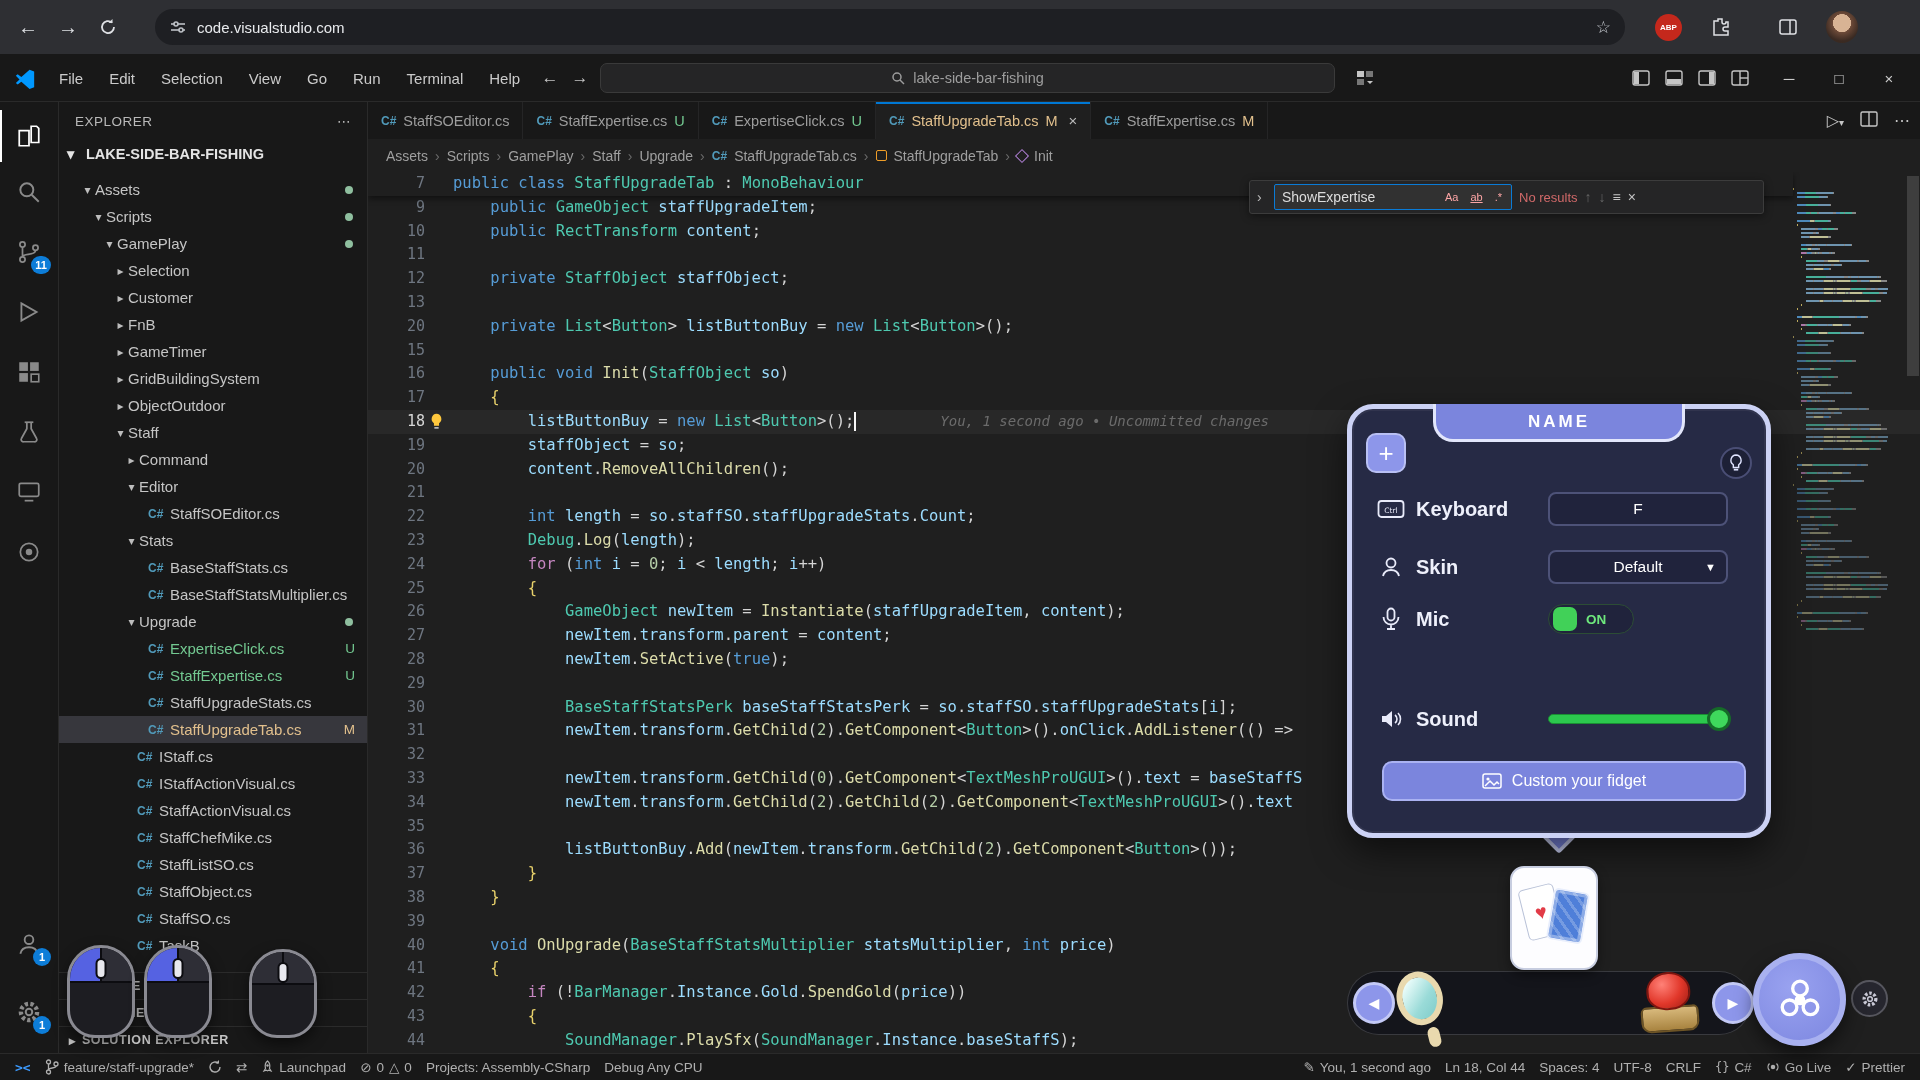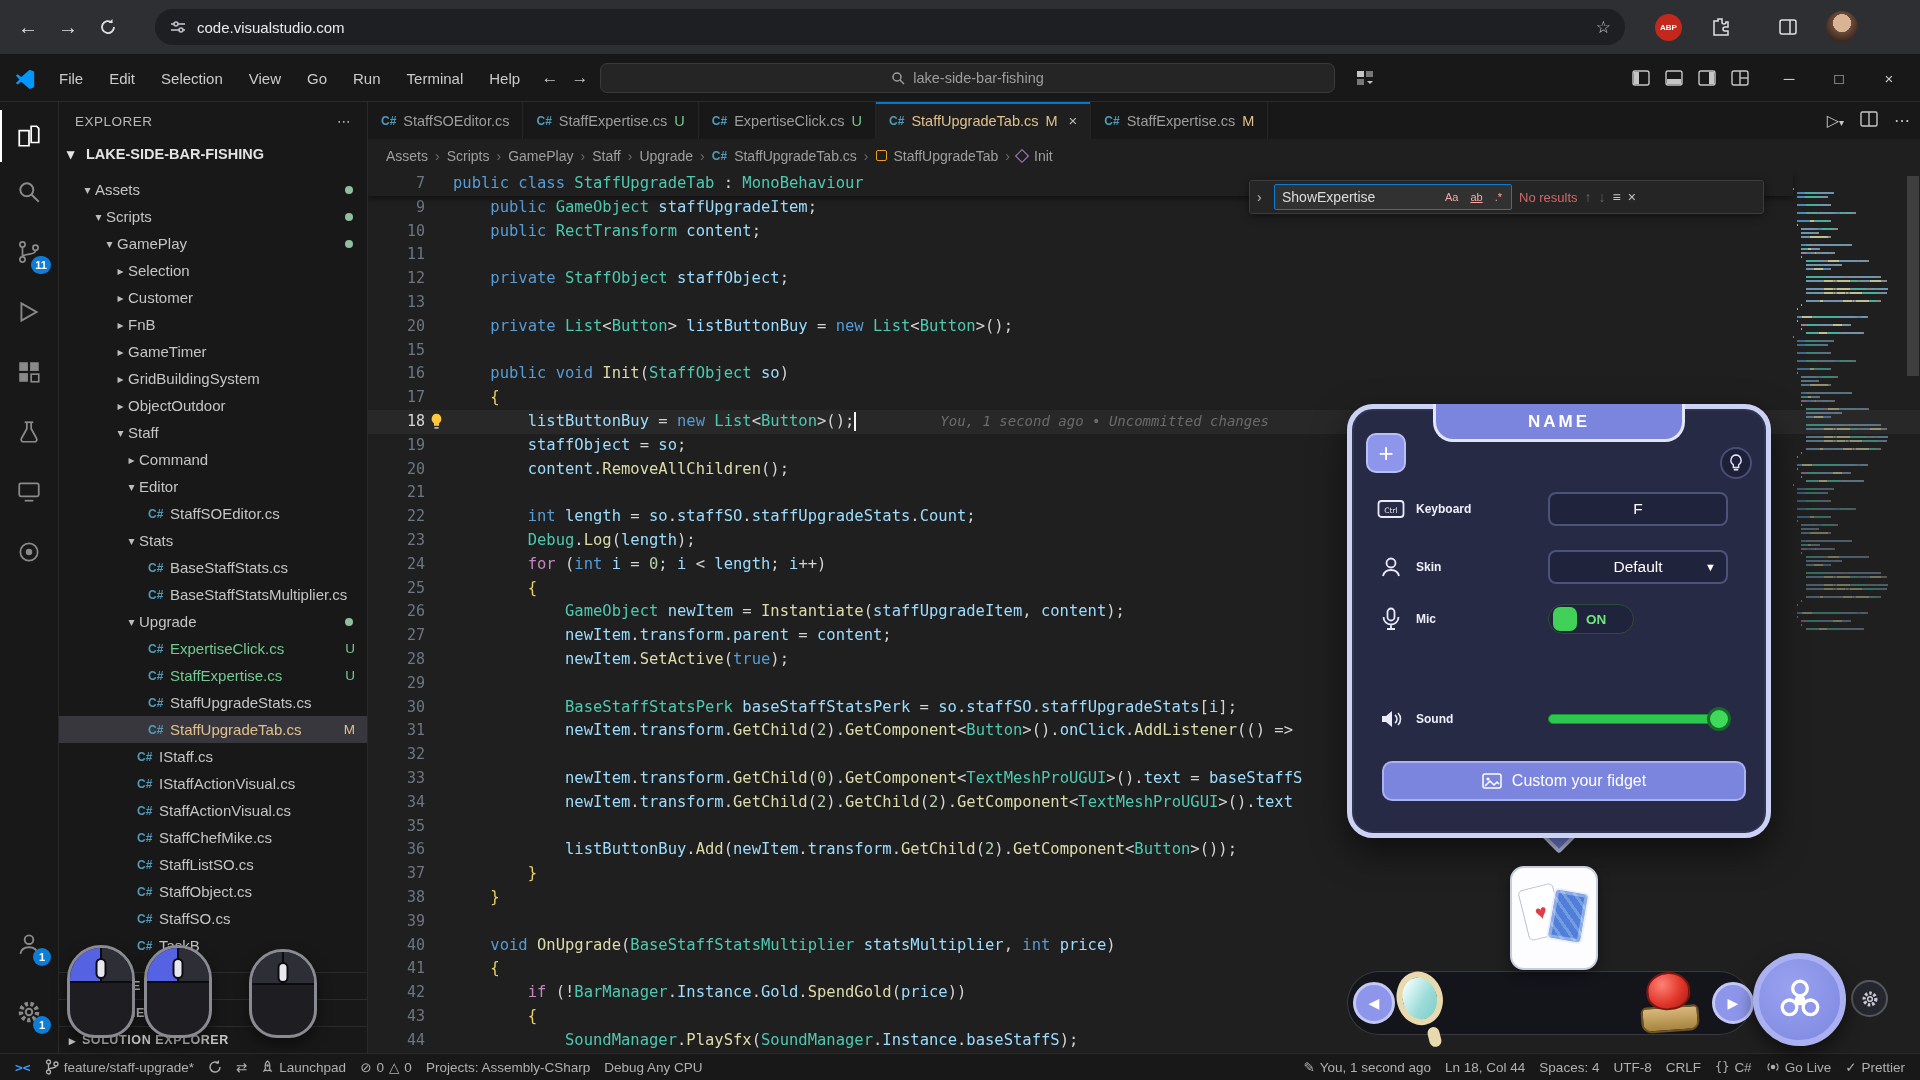--- a/index.html
+++ b/index.html
@@ -110,21 +110,21 @@
     border-radius:26px;z-index:40;box-shadow:0 14px 34px rgba(0,0,0,.55),inset 0 0 0 2px rgba(255,255,255,.05)}
   .fidget-tab{position:absolute;left:50%;transform:translateX(-50%);top:-5px;width:252px;height:38px;background:#7b85dd;
     border:3px solid #e2e6fb;border-top:none;border-radius:0 0 20px 20px;display:flex;align-items:center;justify-content:center;
     color:#fff;font-weight:bold;font-size:17px;letter-spacing:3px}
   .fidget-add{position:absolute;left:14px;top:24px;width:40px;height:40px;background:#8d96ea;border:2px solid #b9c0f4;
     border-radius:10px;color:#fff;font-size:26px;display:flex;align-items:center;justify-content:center}
   .fidget-bulb{position:absolute;right:14px;top:38px;width:32px;height:32px;border-radius:50%;background:#1d2036;
     border:2px solid #4a4e75;display:flex;align-items:center;justify-content:center}
   .frow{position:absolute;left:0;width:100%;height:36px;display:flex;align-items:center}
   .frow .fico{position:absolute;left:24px;width:30px;display:flex;justify-content:center}
-  .frow .flab{position:absolute;left:64px;color:#eef0fb;font-size:12px;font-weight:bold}
+  .frow .flab{position:absolute;left:64px;color:#eef0fb;font-size:20px;font-weight:bold}
   .fbox{position:absolute;left:196px;width:180px;height:34px;background:#20233c;border:2px solid #4d5278;border-radius:8px;
     color:#fff;font-size:15.5px;display:flex;align-items:center;justify-content:center}
   .fbox .dd{position:absolute;right:10px;font-size:11px;color:#fff}
   .ftoggle{position:absolute;left:196px;width:86px;height:30px;border-radius:15px;display:flex;align-items:center}
   .ftoggle.on{background:#20233c;border:1px solid #2c4d35}
   .ftoggle.on .knob{width:24px;height:24px;border-radius:7px;background:#41d158;margin-left:4px}
   .ftoggle.on .tlab{color:#6ee87d;font-weight:bold;font-size:13.5px;margin-left:9px}
   .ftoggle.off{background:#8e929e}
   .ftoggle.off .tlab{color:#fff;font-weight:bold;font-size:13.5px;margin-left:12px}
   .ftoggle.off .knob{width:24px;height:24px;border-radius:7px;background:#3a3d4a;margin-left:auto;margin-right:3px}

